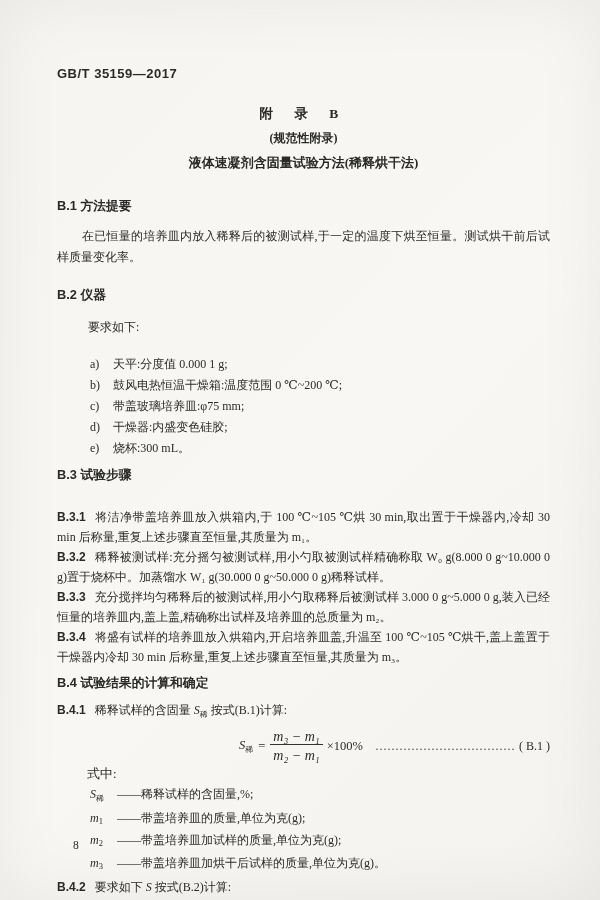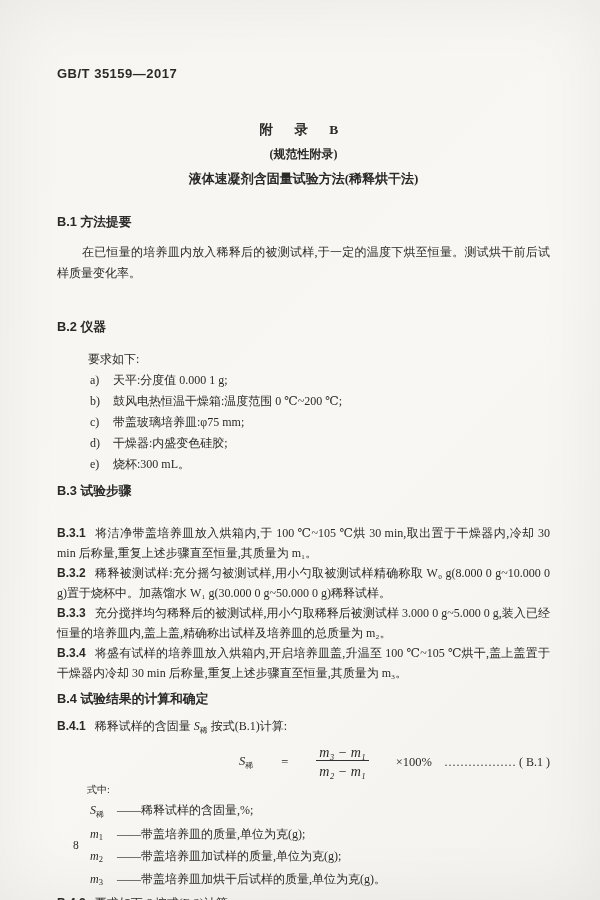--- a/index.html
+++ b/index.html
@@ -12,64 +12,64 @@
     color:#2a2a28;
     font-family:"Liberation Serif","DejaVu Serif",serif;
     overflow:hidden;
   }
   .content{position:absolute;left:57px;right:50px;top:0;}
   .doc-header{
     margin-top:66px;
     font-family:"Liberation Sans","DejaVu Sans",sans-serif;
     font-weight:bold;font-size:13px;letter-spacing:0.5px;
   }
-  .title-block{margin-top:40px;text-align:center;}
+  .title-block{margin-top:24px;text-align:center;}
   .title-l1{font-weight:bold;font-size:13.5px;letter-spacing:9px;}
   .title-l2{font-weight:bold;font-size:12px;margin-top:7px;}
   .title-l3{font-weight:bold;font-size:13px;margin-top:7px;}
   .sec-h{
     font-weight:bold;font-size:12.8px;
     font-family:"Liberation Sans","DejaVu Sans",sans-serif;
   }
   .h-b1{margin-top:26px;}
-  .h-b2{margin-top:35px;}
+  .h-b2{margin-top:19px;}
   .h-b3{margin-top:8px;}
   .h-b4{margin-top:8px;}
   .para{
     margin-top:11px;font-size:12px;line-height:21px;
     text-indent:25px;text-align:justify;
   }
   .intro{margin-top:13px;margin-left:31px;font-size:12px;line-height:21px;}
-  .app-list{margin-top:0;}
+  .app-list{margin-top:16px;}
   .app-item{margin-left:33px;font-size:12px;line-height:21px;}
   .app-label{display:inline-block;width:23px;}
   .clauses{margin-top:23px;}
   .clause{font-size:12px;line-height:20px;text-align:justify;}
   .clause-b41{margin-top:8px;}
   .clause-b42{margin-top:1px;}
   .cnum{
     font-weight:bold;font-size:12px;
     font-family:"Liberation Sans","DejaVu Sans",sans-serif;
     margin-right:9px;
   }
   i.var{font-style:italic;font-family:"Liberation Serif","DejaVu Serif",serif;}
   sub.vsub{font-size:8.5px;vertical-align:-2px;}
   sub.cjksub{font-size:8px;vertical-align:-3px;}
   .formula-row{display:flex;align-items:center;margin-top:5px;height:32px;}
-  .formula{margin-left:182px;display:flex;align-items:center;font-size:12.5px;gap:23px;}
+  .formula{margin-left:182px;display:flex;align-items:center;font-size:12.5px;}
   .formula .eq{margin:0 5px;}
   .frac{display:inline-flex;flex-direction:column;text-align:center;
         font-size:14px;line-height:13px;}
   .frac .fnum{border-bottom:1px solid #333;padding:0 3px 1px 3px;}
   .frac .fden{padding:4px 3px 0 3px;}
   .fmult{margin-left:4px;}
   .leader{flex:1;overflow:hidden;white-space:nowrap;text-align:right;
           font-size:12px;color:#3a3a38;margin:0 3px 0 12px;}
   .eq-ref{font-size:12px;white-space:nowrap;}
-  .where{margin-top:3px;margin-left:30px;font-size:10px;line-height:18px;}
+  .where{margin-top:3px;margin-left:30px;font-size:13px;line-height:18px;}
   .defs{margin-top:2px;}
   .def-row{margin-left:33px;font-size:12px;line-height:19.5px;}
   .def-sym{display:inline-block;min-width:27px;}
   .page-num{
     position:absolute;left:73px;top:839px;
     font-size:11.5px;font-family:"Liberation Serif","DejaVu Serif",serif;
   }
 </style>
 </head>
 <body>

